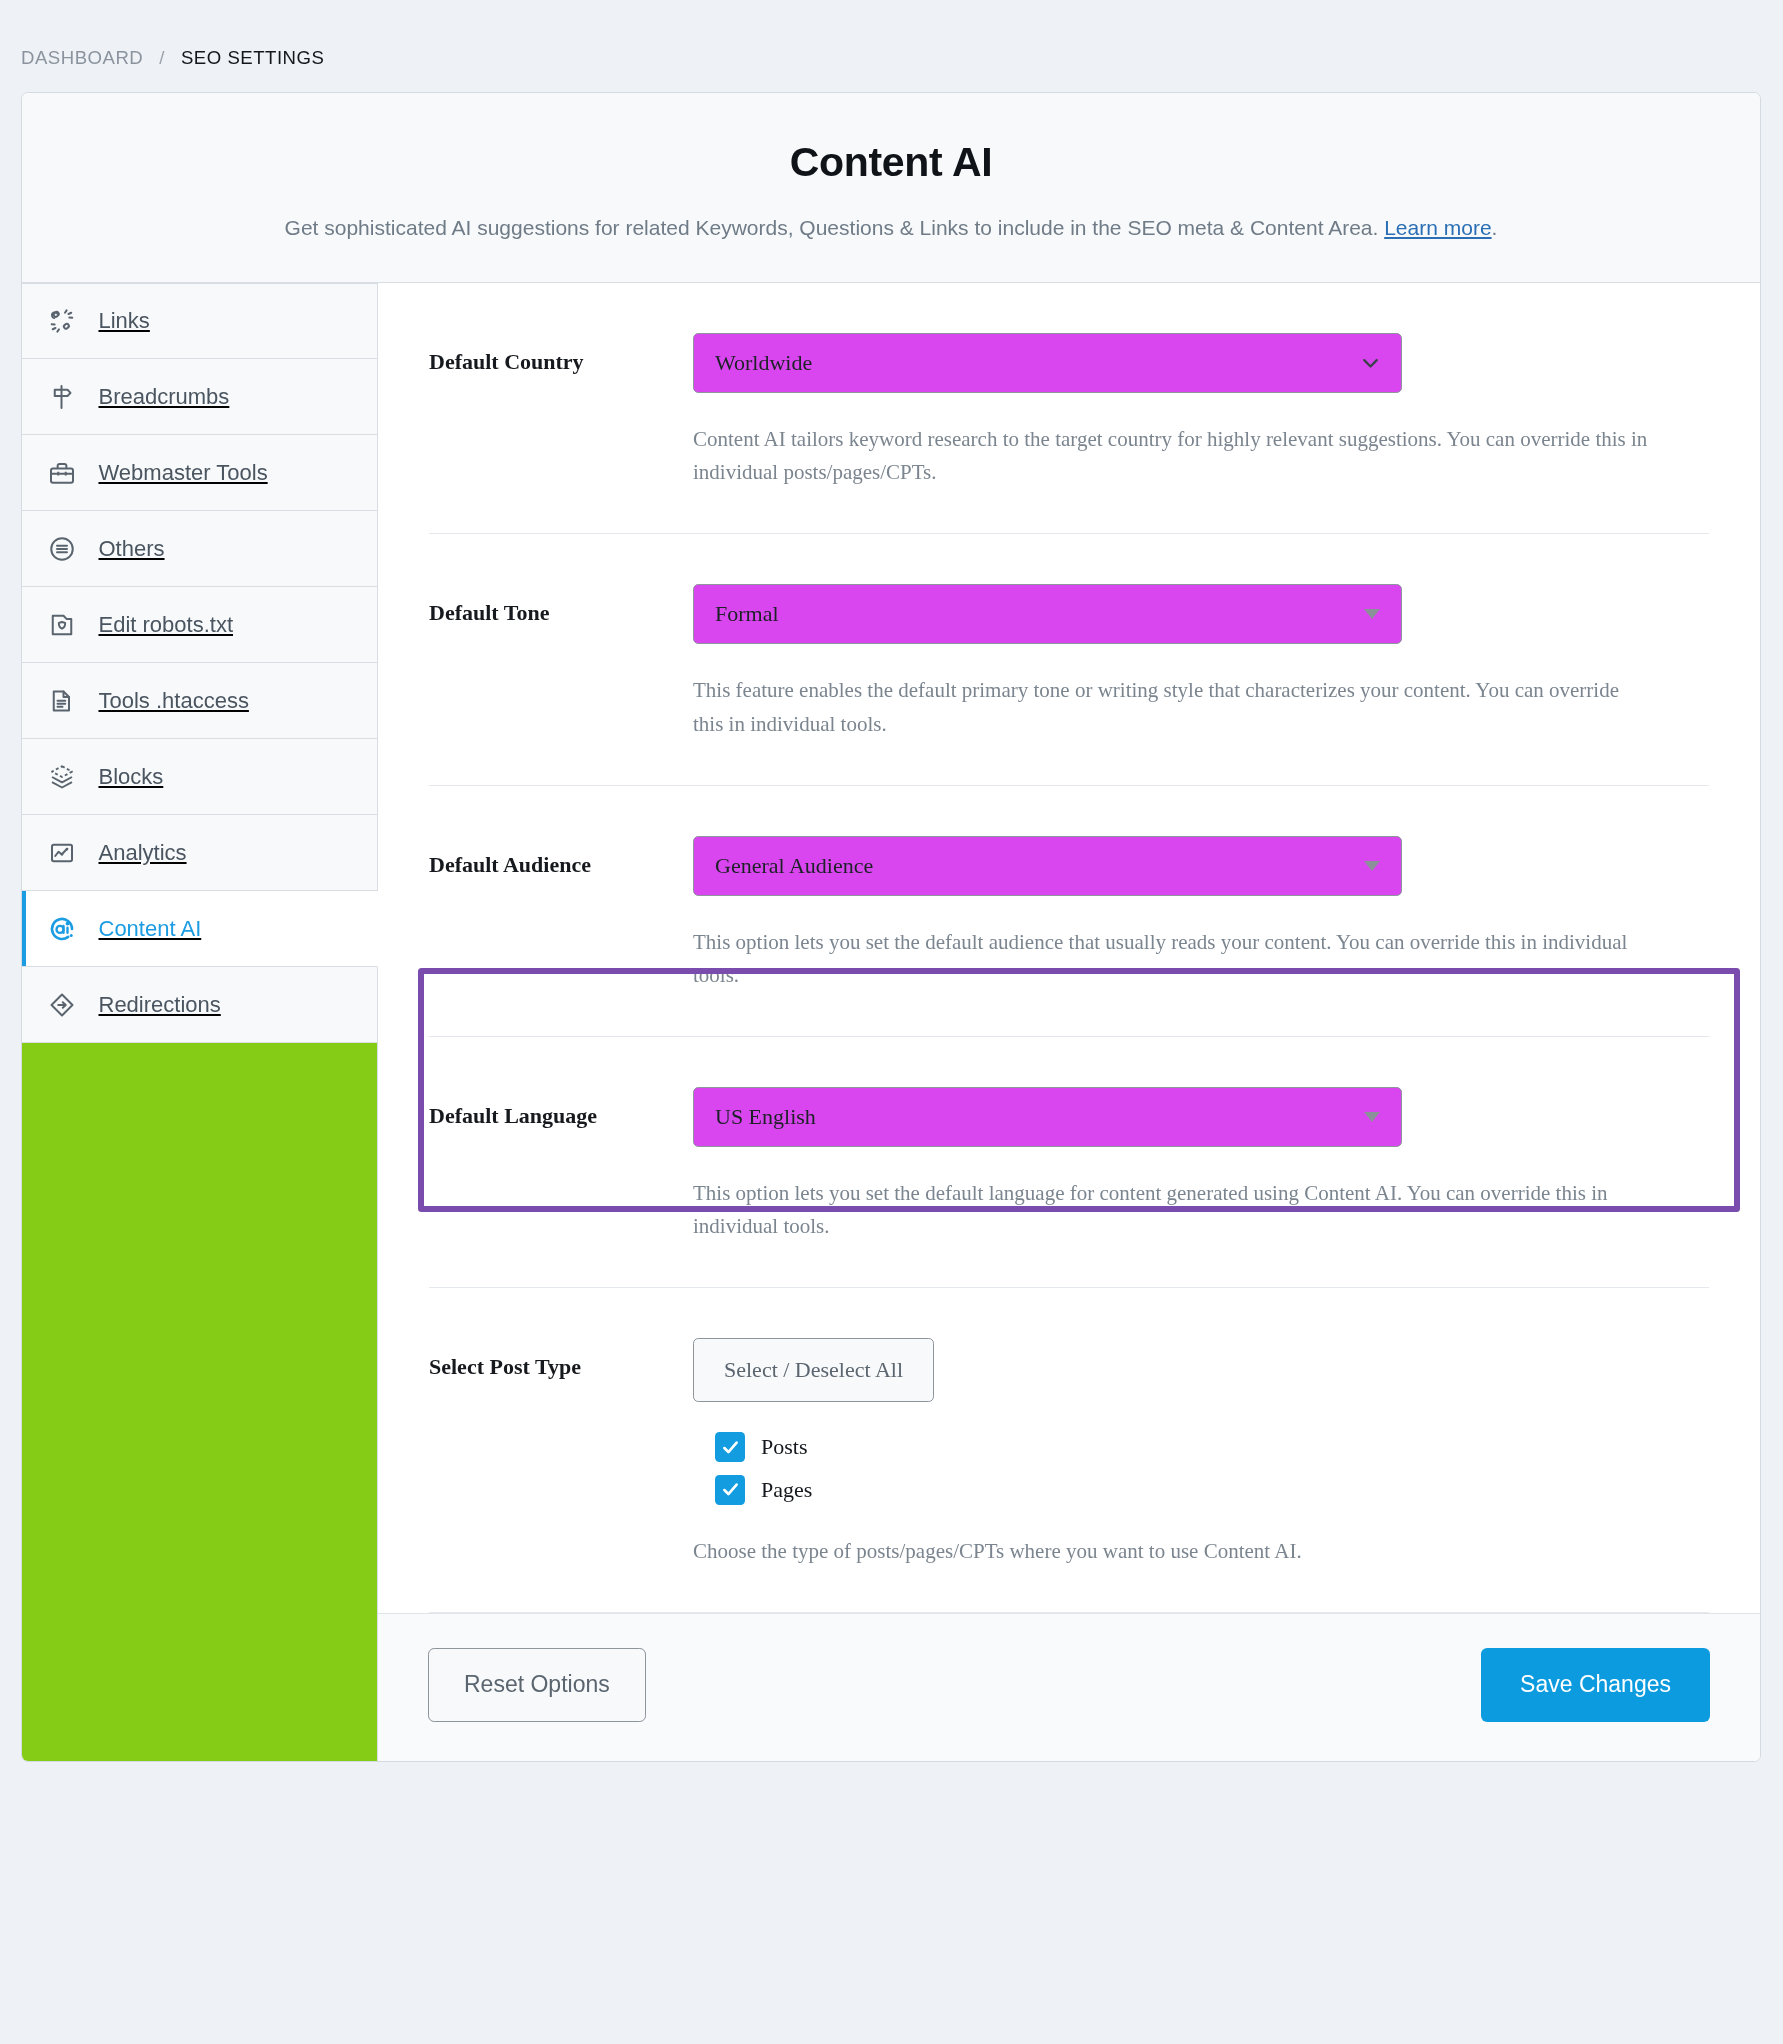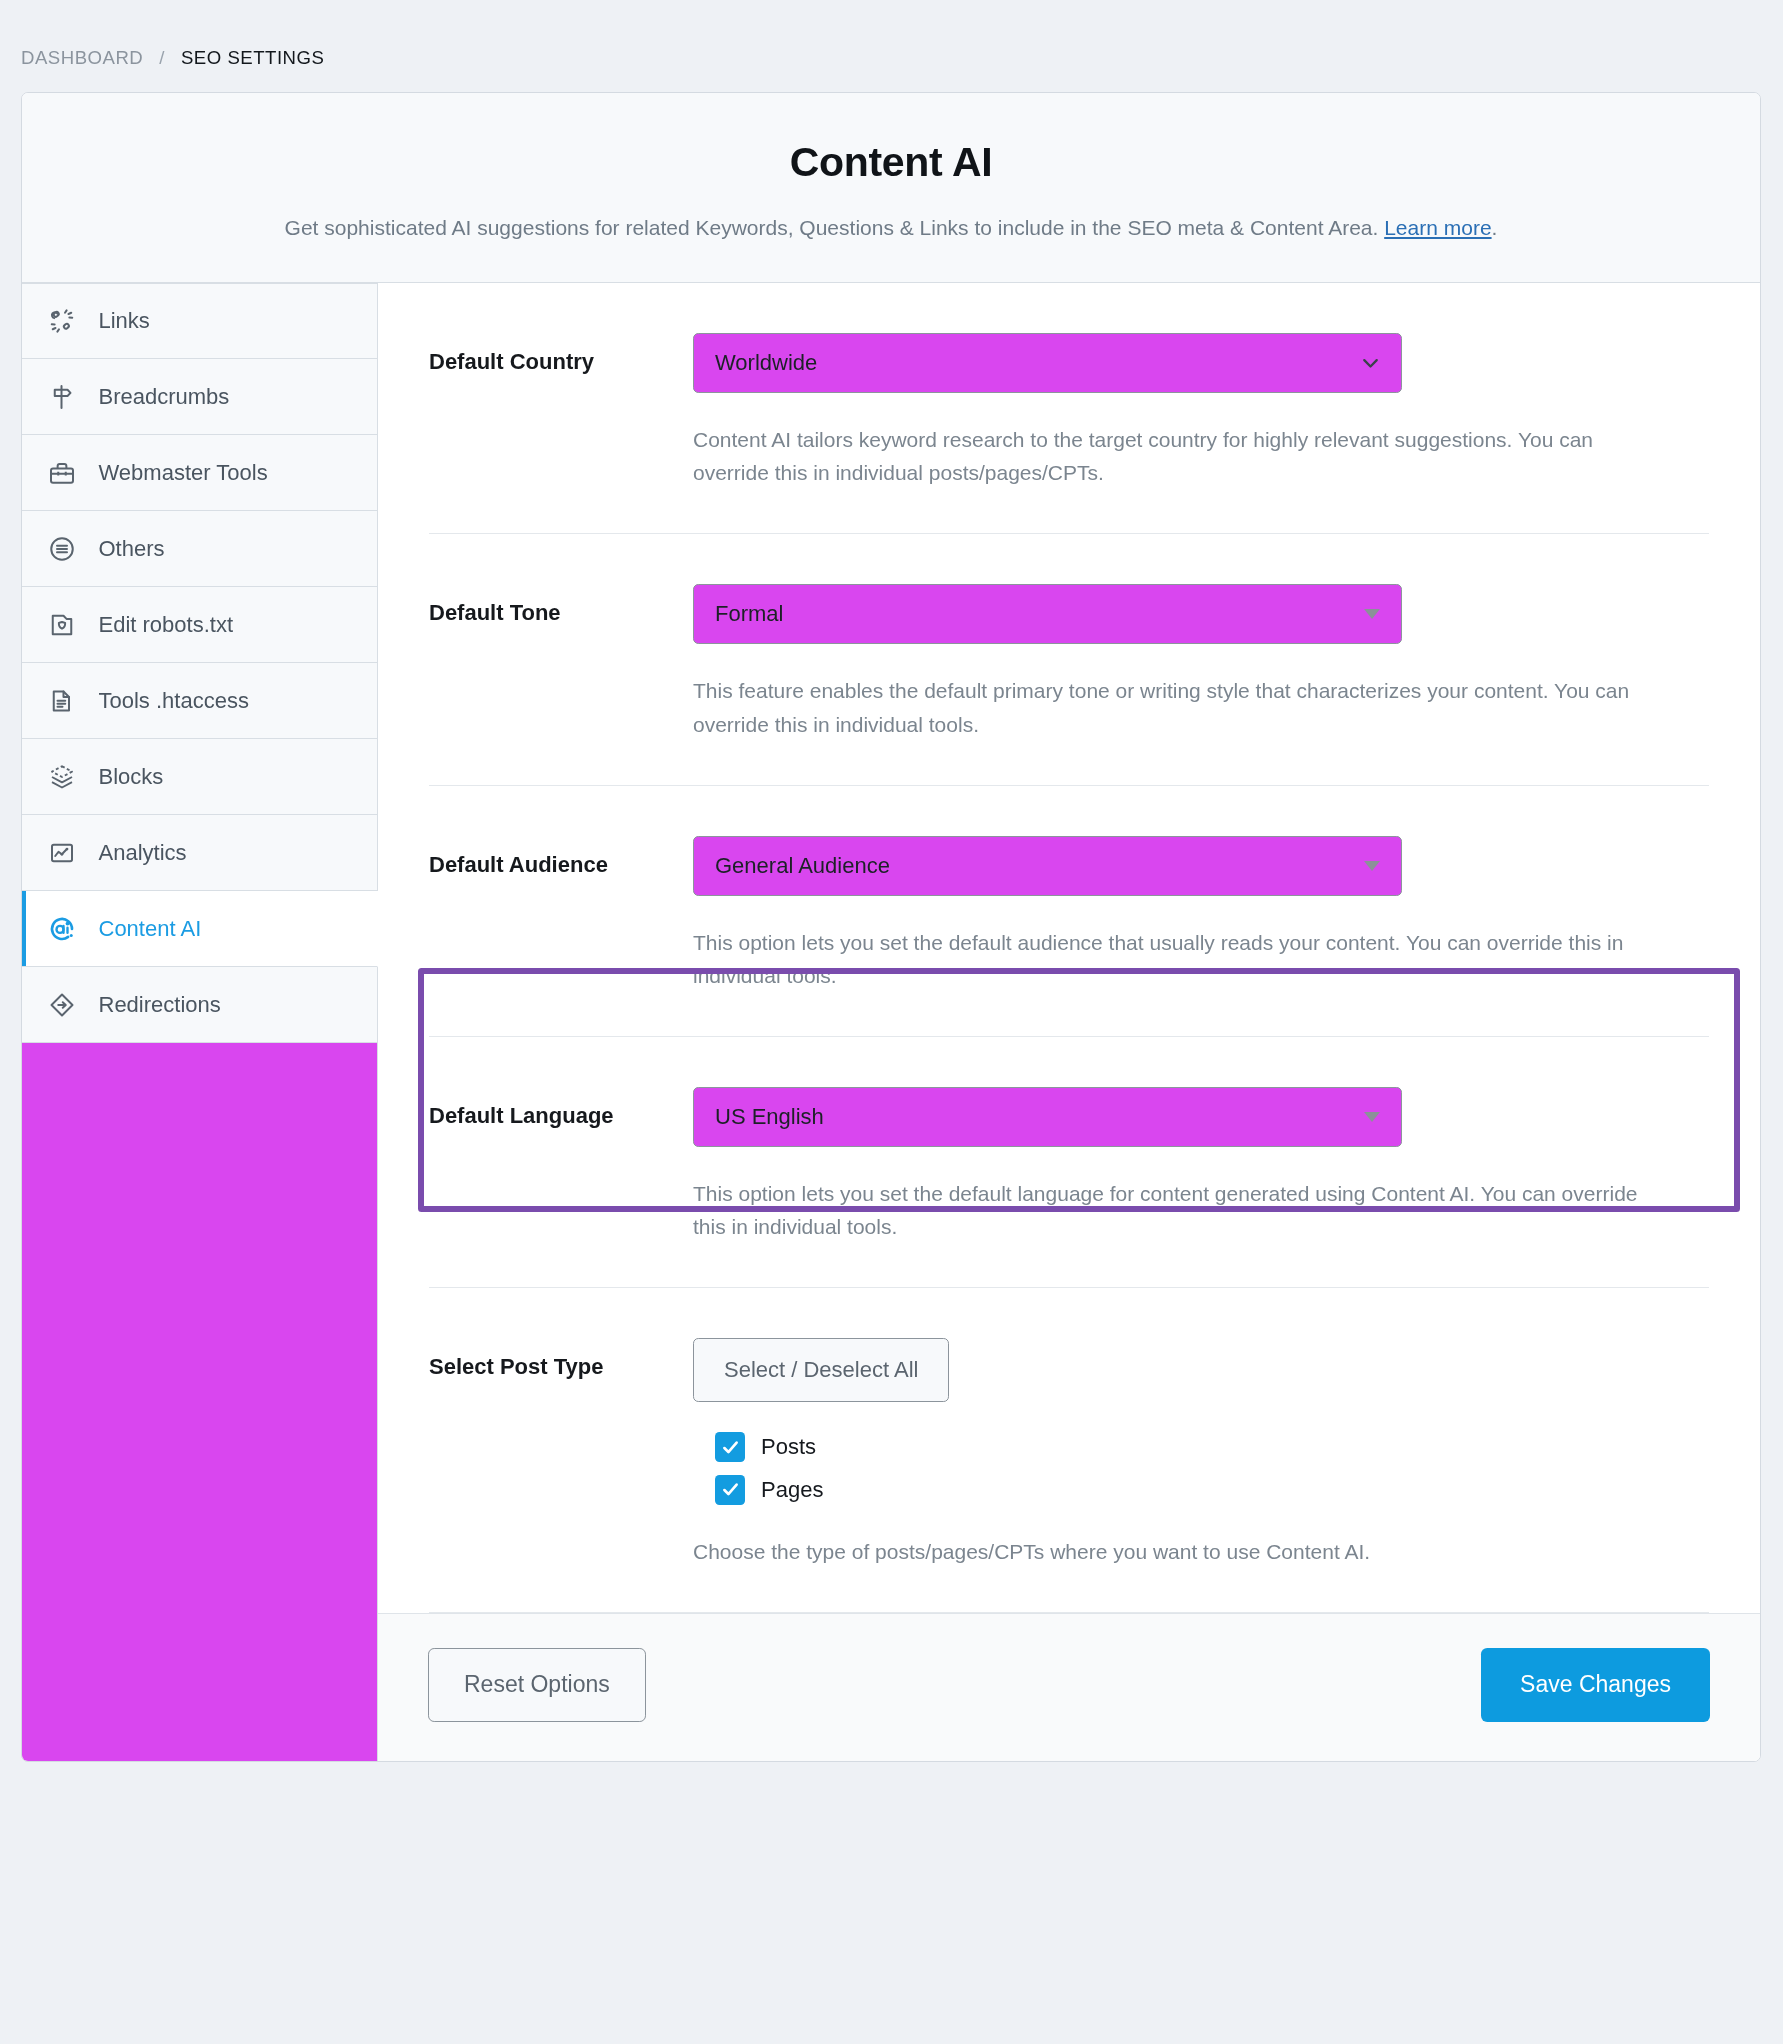--- a/index.html
+++ b/index.html
@@ -61,23 +61,24 @@
   }
   .panel-sub a { color: #2a6fb5; text-decoration: underline; }
 
   
   .body-split { display: flex; align-items: stretch; }
 
   
   .sidebar {
     width: 356px;
     flex: 0 0 356px;
-    background: #d946ef;
+    background: #84cc16;
     border-right: 0.9px solid #d8dee4;
     padding-bottom: 443px;
+    text-decoration: underline;
   }
   .nav-item {
     display: flex;
     align-items: center;
     gap: 19.5px;
     height: 76px;
     padding: 0 0 0 23px;
     background: #f7f9fb;
     border-bottom: 0.9px solid #d8dee4;
     border-right: 0.9px solid #d8dee4;
@@ -104,21 +105,21 @@
   .nav-ico { width: 34px; height: 34px; display: flex; align-items: center; justify-content: center; flex: 0 0 34px; }
   .nav-ico svg { width: 30px; height: 30px; display: block; }
 
   
   .main {
     flex: 1 1 auto;
     background: #ffffff;
     padding: 0 0 0 0;
     position: relative;
   }
-  .fields { padding: 0 51px 0 51px; }
+  .fields { padding: 0 51px 0 51px; font-family: Liberation Serif, serif; }
 
   .field-row {
     display: flex;
     align-items: flex-start;
     padding: 50px 0 44px 0;
     border-bottom: 0.9px solid #e4e8ec;
   }
   .field-label {
     flex: 0 0 264px;
     font-size: 22px;

